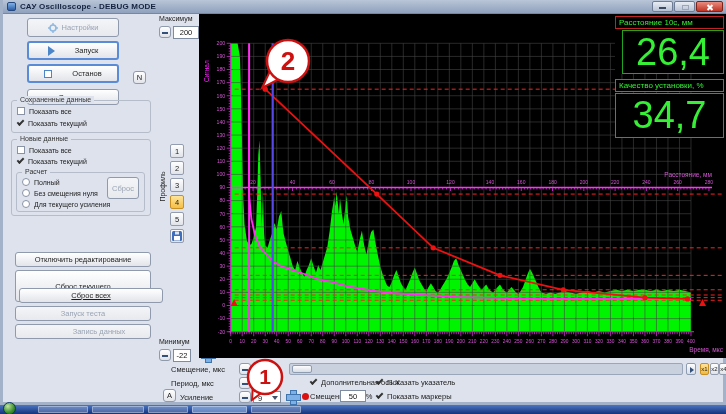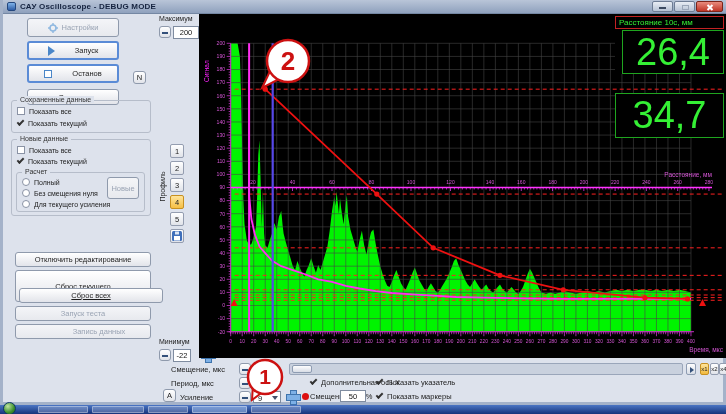--- a/index.html
+++ b/index.html
@@ -180,21 +180,21 @@
     </div>
     <div class="cb-row" style="left:19px; top:189px;">
       <span class="radio"></span>
       <span>Без смещения нуля</span>
     </div>
     <div class="cb-row" style="left:19px; top:200px;">
       <span class="radio"></span>
       <span>Для текущего усиления</span>
     </div>
     <button class="btn disabled" style="left:104px; top:177px; width:32px; height:22px;">
-      <span>Новые</span>
+      <span>Сброс</span>
     </button>
 
     <button class="btn" style="left:12px; top:252px; width:136px; height:15px;">
         <span>Отключить редактирование</span>
       </button>
     <button class="btn" style="left:12px; top:270px; width:136px; height:32px;">
         <span>Сброс текущего</span>
       </button>
     <button class="btn" style="left:16px; top:288px; width:144px; height:15px;text-decoration:underline;">
         <span>Сброс всех</span>
@@ -861,20 +861,23 @@
           <line x1="73.70055" y1="29.30000000000001" x2="73.70055" y2="317.72" stroke="#5748e8" stroke-width="2.2"></line>
           <polygon points="31.652099999999997,291.878 38.6521,291.878 35.1521,284.878" fill="#ee1111"></polygon>
           <polygon points="499.987,291.878 506.987,291.878 503.487,284.878" fill="#ee1111"></polygon>
         </svg>
       <div class="readout" style="top:2px;">
         <div class="readout-title green-text" style="border-color:#c22222;">Расстояние 10с, мм</div>
       </div>
       <div class="readout" style="top:16px; height:44px;">
         <div class="readout-value green-text" style="height:44px;margin-left:7px;">26,4</div>
       </div>
+      <div class="readout" style="top:65px;">
+        <div class="readout-title green-text" style="border-color:#1fa51f;">Качество установки, %</div>
+      </div>
       <div class="readout" style="top:79px; height:45px;">
         <div class="readout-value green-text" style="height:45px; line-height:43px;">34,7</div>
       </div>
     </div>
 
     <span class="b-label" style="left:168px; top:365px;">Смещение, мкс</span>
     <span class="minus-btn" style="left:236px; top:363px;"></span>
     <input class="white-box" style="left: 250px; top: 363px; width: 24px; height: 12px;" value="0">
     <div class="scrollbar">
       <span class="scroll-thumb"></span>

